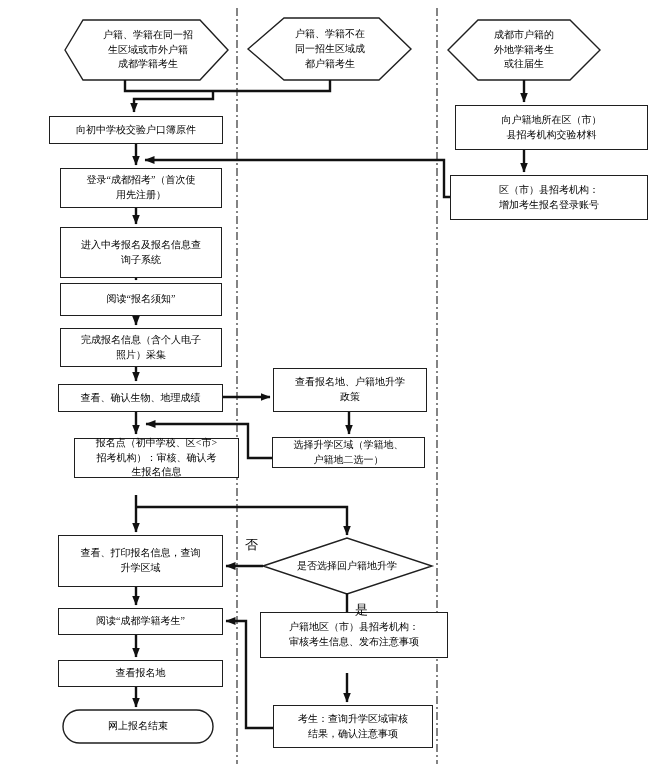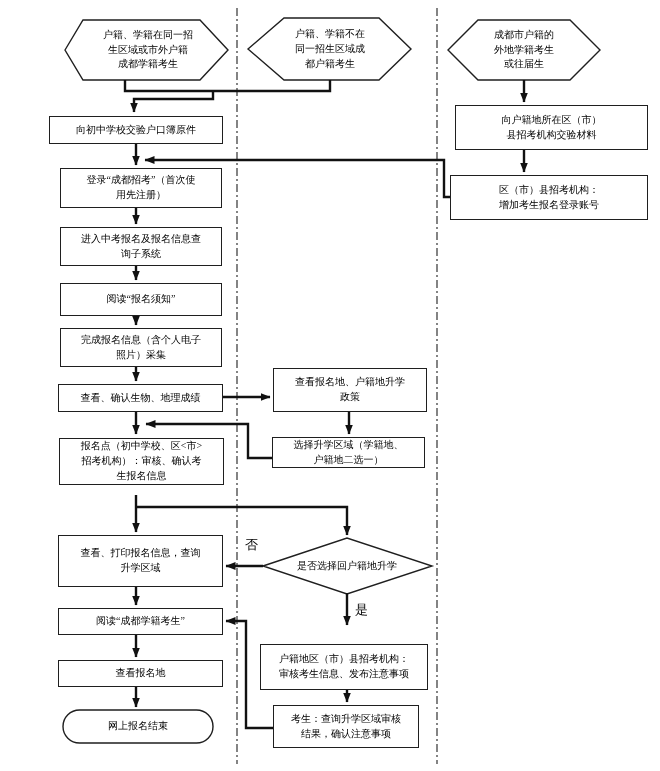--- a/index.html
+++ b/index.html
@@ -87,43 +87,43 @@
   <div class="node shape-label" style="left:256px;top:21px;width:148px;height:57px">户籍、学籍不在
 同一招生区域成
 都户籍考生</div>
   <div class="node shape-label" style="left:456px;top:23px;width:136px;height:54px">成都市户籍的
 外地学籍考生
 或往届生</div>
 
   <div class="node rect" style="left:49px;top:116px;width:174px;height:28px">向初中学校交验户口簿原件</div>
   <div class="node rect" style="left:60px;top:168px;width:162px;height:40px">登录“成都招考”（首次使
 用先注册）</div>
-  <div class="node rect" style="left:60px;top:227px;width:162px;height:39px">进入中考报名及报名信息查
+  <div class="node rect" style="left:60px;top:227px;width:162px;height:51px">进入中考报名及报名信息查
 询子系统</div>
   <div class="node rect" style="left:60px;top:283px;width:162px;height:33px">阅读“报名须知”</div>
   <div class="node rect" style="left:60px;top:328px;width:162px;height:39px">完成报名信息（含个人电子
 照片）采集</div>
   <div class="node rect" style="left:58px;top:384px;width:165px;height:28px">查看、确认生物、地理成绩</div>
-  <div class="node rect" style="left:59px;top:438px;width:165px;height:47px">报名点（初中学校、区&lt;市&gt;
+  <div class="node rect" style="left:74px;top:438px;width:165px;height:40px">报名点（初中学校、区&lt;市&gt;
 招考机构）：审核、确认考
 生报名信息</div>
   <div class="node rect" style="left:58px;top:535px;width:165px;height:52px">查看、打印报名信息，查询
 升学区域</div>
   <div class="node rect" style="left:58px;top:608px;width:165px;height:27px">阅读“成都学籍考生”</div>
   <div class="node rect" style="left:58px;top:660px;width:165px;height:27px">查看报名地</div>
   <div class="node rect" style="left:273px;top:368px;width:154px;height:44px">查看报名地、户籍地升学
 政策</div>
 
   <div class="node shape-label" style="left:63px;top:710px;width:150px;height:33px">网上报名结束</div>
   <div class="node rect" style="left:272px;top:437px;width:153px;height:31px">选择升学区域（学籍地、
 户籍地二选一）</div>
   <div class="node shape-label" style="left:268px;top:558px;width:158px;height:17px">是否选择回户籍地升学</div>
-  <div class="node rect" style="left:260px;top:644px;width:168px;height:46px">户籍地区（市）县招考机构：
+  <div class="node rect" style="left:260px;top:612px;width:188px;height:46px">户籍地区（市）县招考机构：
 审核考生信息、发布注意事项</div>
-  <div class="node rect" style="left:273px;top:705px;width:146px;height:43px">考生：查询升学区域审核
+  <div class="node rect" style="left:273px;top:705px;width:160px;height:43px">考生：查询升学区域审核
 结果，确认注意事项</div>
 
   <div class="node rect" style="left:455px;top:105px;width:193px;height:45px">向户籍地所在区（市）
 县招考机构交验材料</div>
   <div class="node rect" style="left:450px;top:175px;width:198px;height:45px">区（市）县招考机构：
 增加考生报名登录账号</div>
 
   <span class="branch-label" style="left:245px;top:536px">否</span>
   <span class="branch-label" style="left:355px;top:601px">是</span>
 

